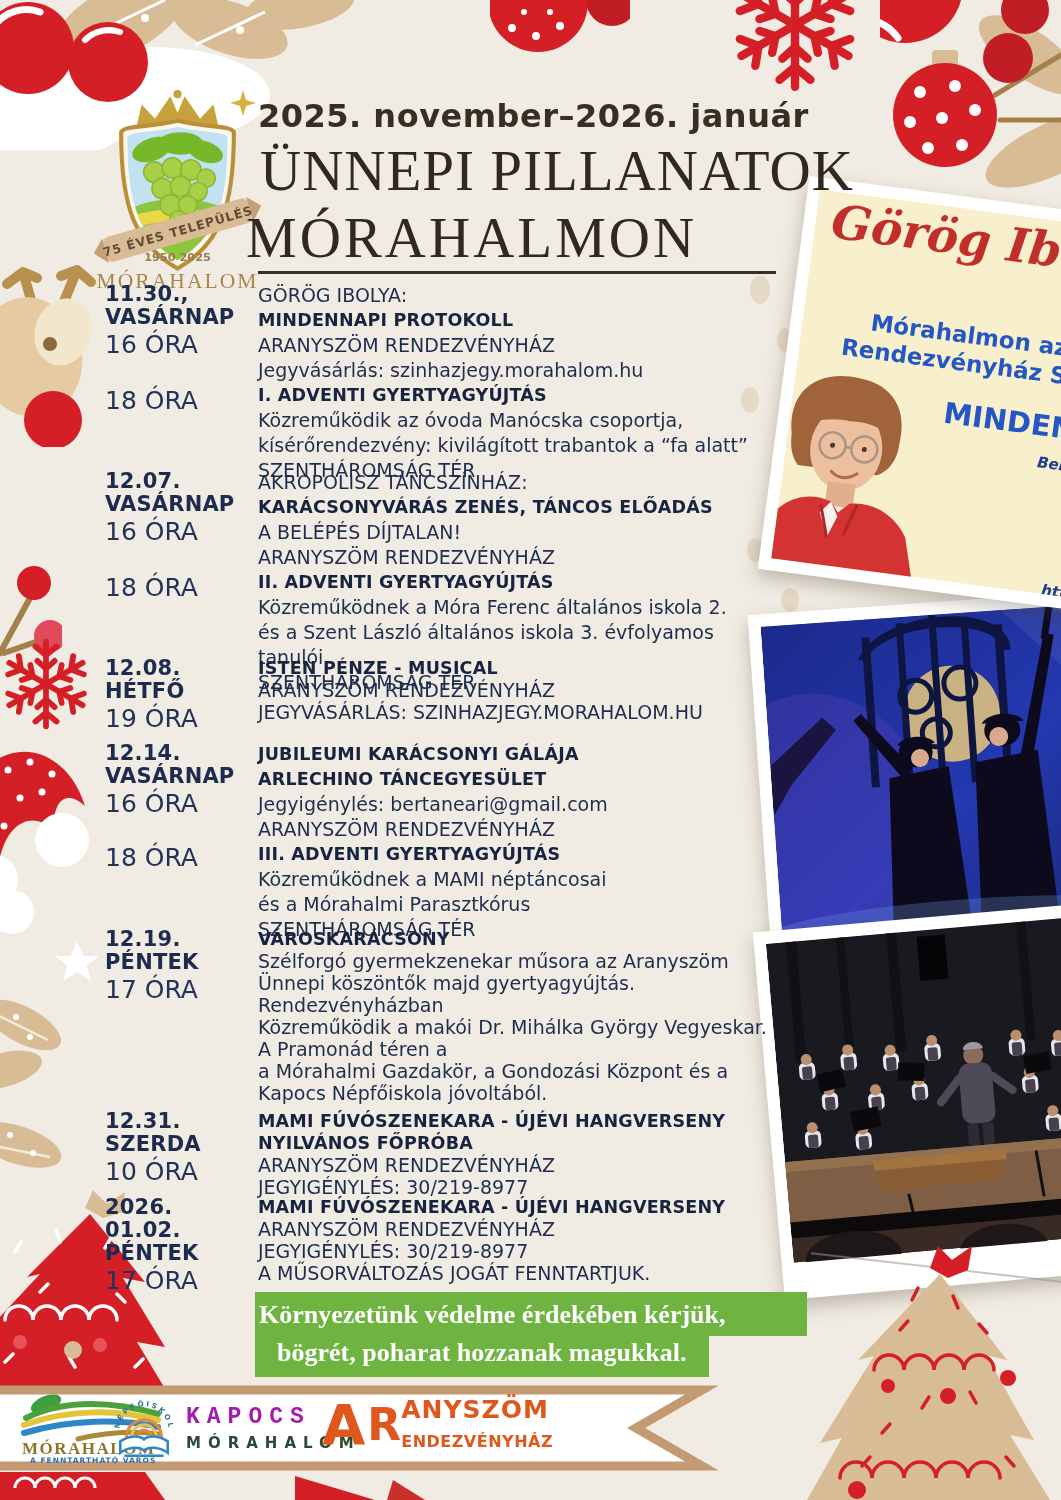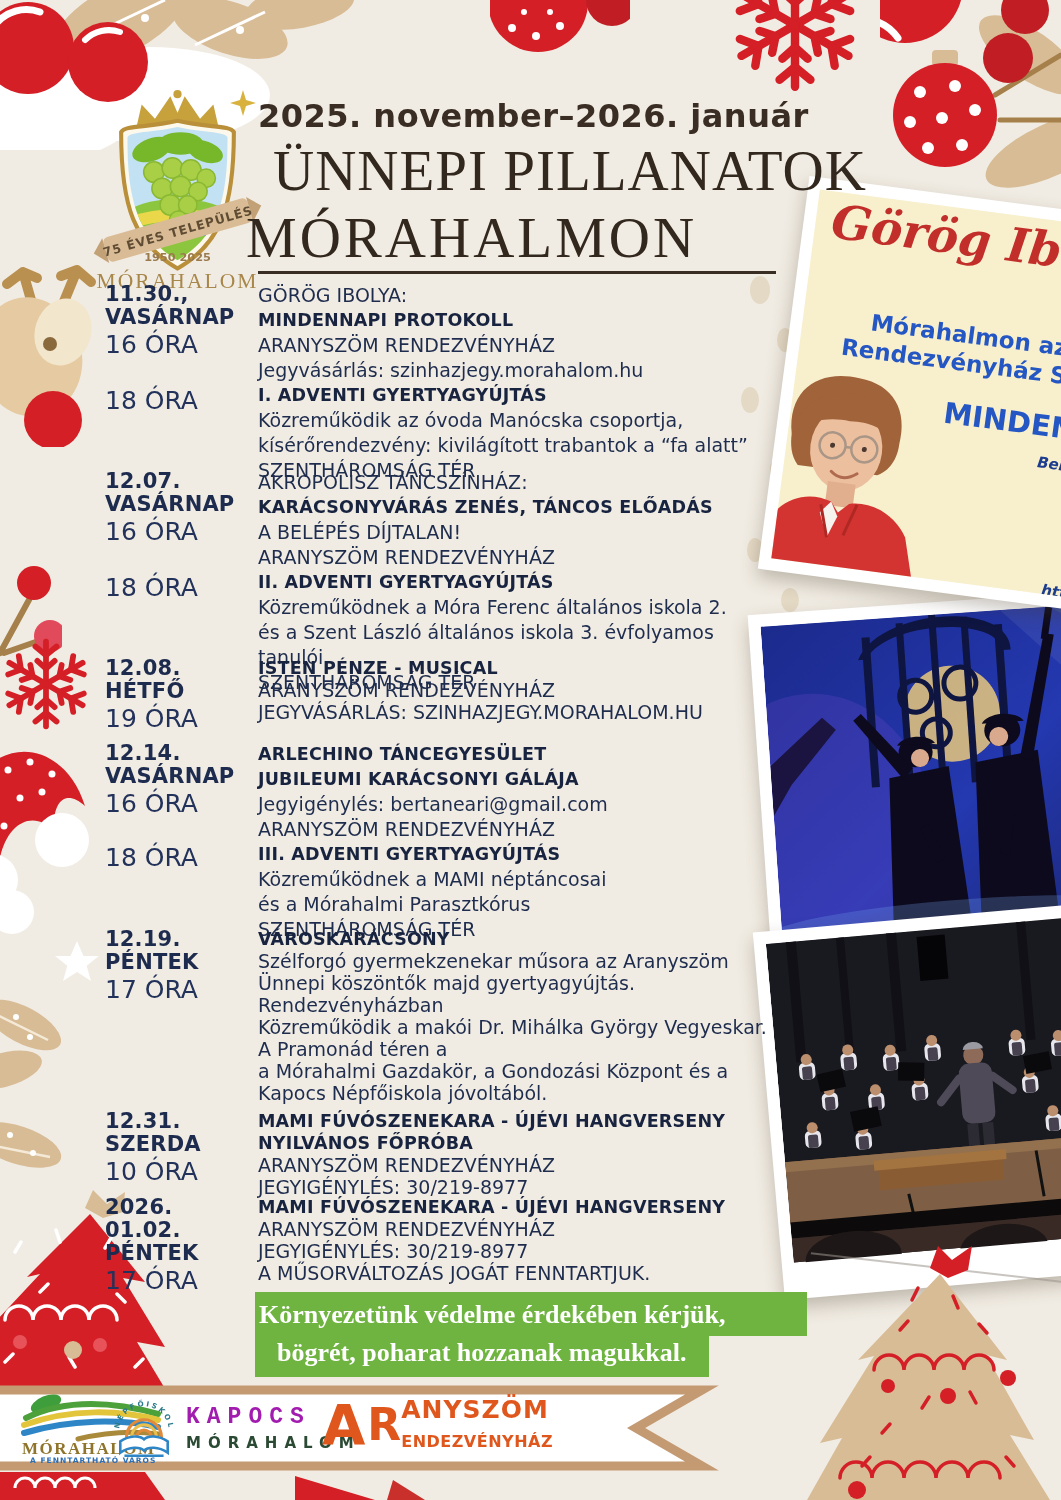--- a/index.html
+++ b/index.html
@@ -259,21 +259,21 @@
       <rect x="12" y="128" width="146" height="25" rx="5" fill="#d9bc96"></rect>
       <path d="M12,128 L0,140 L12,153 Z" fill="#c3a176"></path>
       <path d="M158,128 L170,140 L158,153 Z" fill="#c3a176"></path>
       <text x="85" y="146" text-anchor="middle" font-size="12" font-weight="bold" fill="#5f4c33" letter-spacing="1">75 ÉVES TELEPÜLÉS</text>
     </g>
     <text x="85" y="171" text-anchor="middle" font-size="11" fill="#9a7b4e" font-weight="bold">1950    2025</text>
     <text x="85" y="197" text-anchor="middle" font-size="21" font-family="Liberation Serif, DejaVu Serif, serif" fill="#a8874a" letter-spacing="2">MÓRAHALOM</text>
   </svg>
 
   <div class="abs date-range" style="left:258px;top:97px;z-index:4">2025. november–2026. január</div>
-  <div class="abs big-title" style="left:273px;top:138px;z-index:4">ÜNNEPI PILLANATOK</div>
+  <div class="abs big-title" style="left:260px;top:138px;z-index:4">ÜNNEPI PILLANATOK</div>
   <div class="abs big-title l2" style="left:246px;top:205px;z-index:4">MÓRAHALMON</div>
   <div class="abs title-rule" style="left:258px;top:271px;width:518px;z-index:4"></div>
 
   <div>
       <div class="event abs" style="top: 283px; left: 0px;">
         <div class="ev-left">
           <div class="d-b">11.30.,</div>
           <div class="d-b">VASÁRNAP</div>
           <div class="d-h">16 ÓRA</div>
           <div class="d-h" style="margin-top: 30px;">18 ÓRA</div>
@@ -320,22 +320,22 @@
         </div>
       </div>
       <div class="event abs" style="top: 742px; left: 0px;">
         <div class="ev-left">
           <div class="d-b">12.14.</div>
           <div class="d-b">VASÁRNAP</div>
           <div class="d-h">16 ÓRA</div>
           <div class="d-h" style="margin-top: 28px;">18 ÓRA</div>
         </div>
         <div class="ev-right" style="line-height: 25px;">
+          <div class="r-bold">JUBILEUMI KARÁCSONYI GÁLÁJA</div>
           <div class="r-bold">ARLECHINO TÁNCEGYESÜLET</div>
-          <div class="r-bold">JUBILEUMI KARÁCSONYI GÁLÁJA</div>
           <div class="r-reg">Jegyigénylés: bertaneari@gmail.com</div>
           <div class="r-caps">ARANYSZÖM RENDEZVÉNYHÁZ</div>
           <div class="r-bold">III. ADVENTI GYERTYAGYÚJTÁS</div>
           <div class="r-reg">Közreműködnek a MAMI néptáncosai</div>
           <div class="r-reg">és a Mórahalmi Parasztkórus</div>
           <div class="r-caps">SZENTHÁROMSÁG TÉR</div>
         </div>
       </div>
       <div class="event abs" style="top: 928px; left: 0px;">
         <div class="ev-left">

